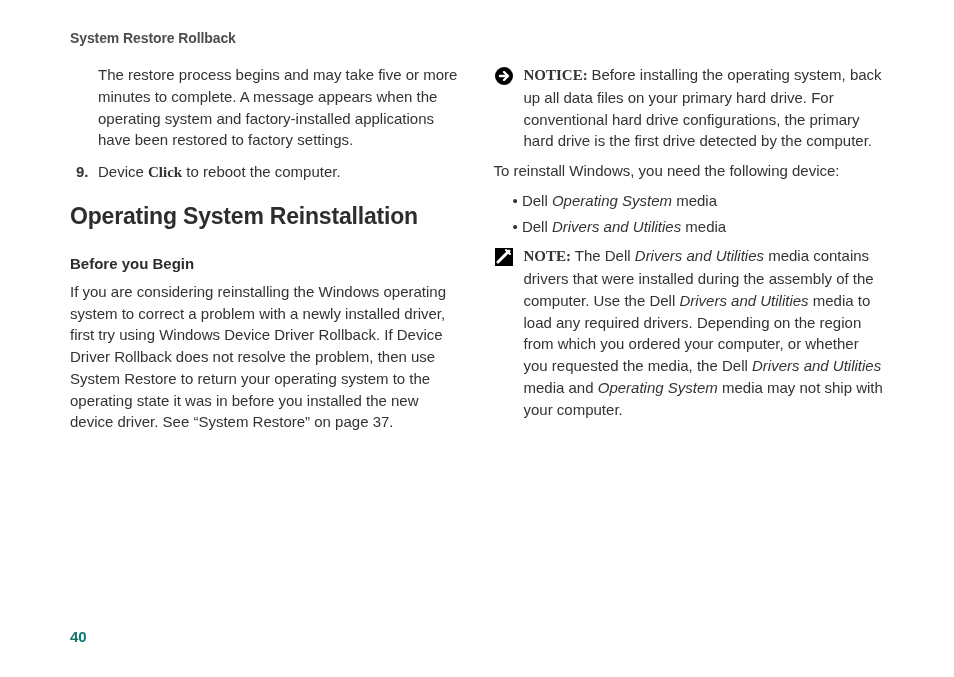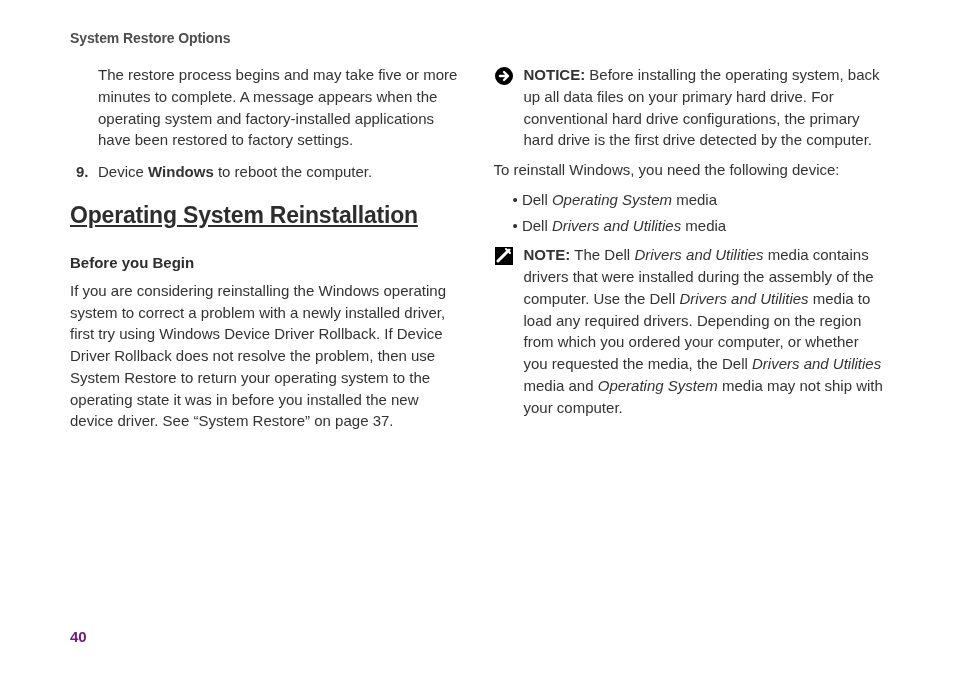--- a/index.html
+++ b/index.html
@@ -40,29 +40,28 @@
   }
   .step {
     display: flex;
     margin-top: 10px;
     padding-left: 6px;
   }
   .step-num {
     font-weight: 700;
     min-width: 22px;
   }
-  .bold { font-weight: 700; }
+  .bold { font-weight: 700; font-family: Liberation Serif, serif; }
   .italic { font-style: italic; }
   h2.section {
     font-size: 23px;
     font-weight: 700;
     margin: 16px 0 12px 0;
     letter-spacing: -0.2px;
     color: #2d2d2d;
-    text-decoration: underline;
   }
   .subsection {
     font-size: 15px;
     font-weight: 700;
     margin: 20px 0 6px 0;
     color: #2d2d2d;
   }
   p { margin: 0 0 8px 0; }
   .callout {
     display: flex;
@@ -87,40 +86,40 @@
   }
   .bullets li::before {
     content: "• ";
   }
   .page-num {
     position: absolute;
     bottom: 32px;
     left: 70px;
     font-weight: 700;
     font-size: 15px;
-    color: #701a75;
+    color: #0f766e;
     margin-top: 40px;
   }
   svg { display: block; }
 </style>
 </head>
 <body>
 
 <div class="page">
-  <div class="header">System Restore Options</div>
+  <div class="header">System Restore Rollback</div>
 
   <div class="columns">
 
     <div class="col">
       <p class="indent1">The restore process begins and may take five or more minutes to complete. A message appears when the operating system and factory-installed applications have been restored to factory settings.</p>
 
       <div class="step">
         <span class="step-num">9.</span>
         <span>
-          <span>Device </span><span class="bold">Windows</span><span> to reboot the computer.</span>
+          <span>Device </span><span class="bold">Click</span><span> to reboot the computer.</span>
         </span>
       </div>
 
       <h2 class="section">Operating System Reinstallation</h2>
       <div class="subsection">Before you Begin</div>
       <p>If you are considering reinstalling the Windows operating system to correct a problem with a newly installed driver, first try using Windows Device Driver Rollback. If Device Driver Rollback does not resolve the problem, then use System Restore to return your operating system to the operating state it was in before you installed the new device driver. See “System Restore” on page 37.</p>
     </div>
 
     <div class="col">
 

